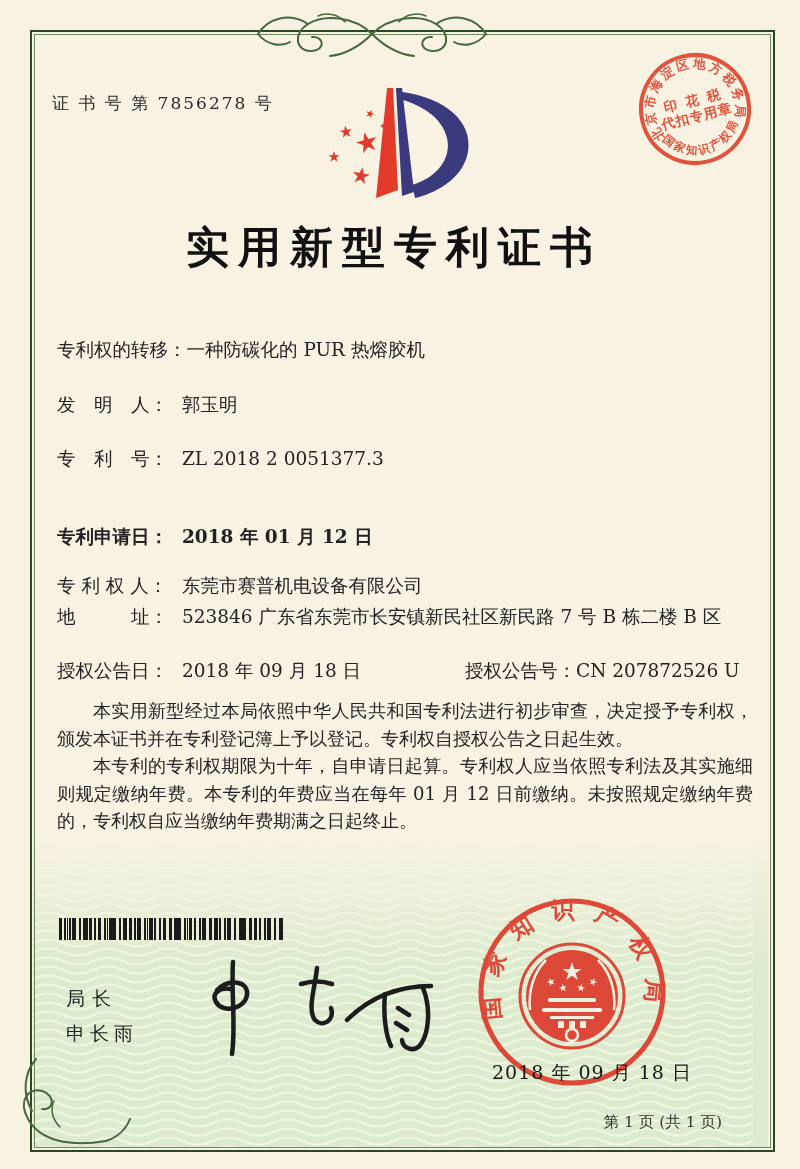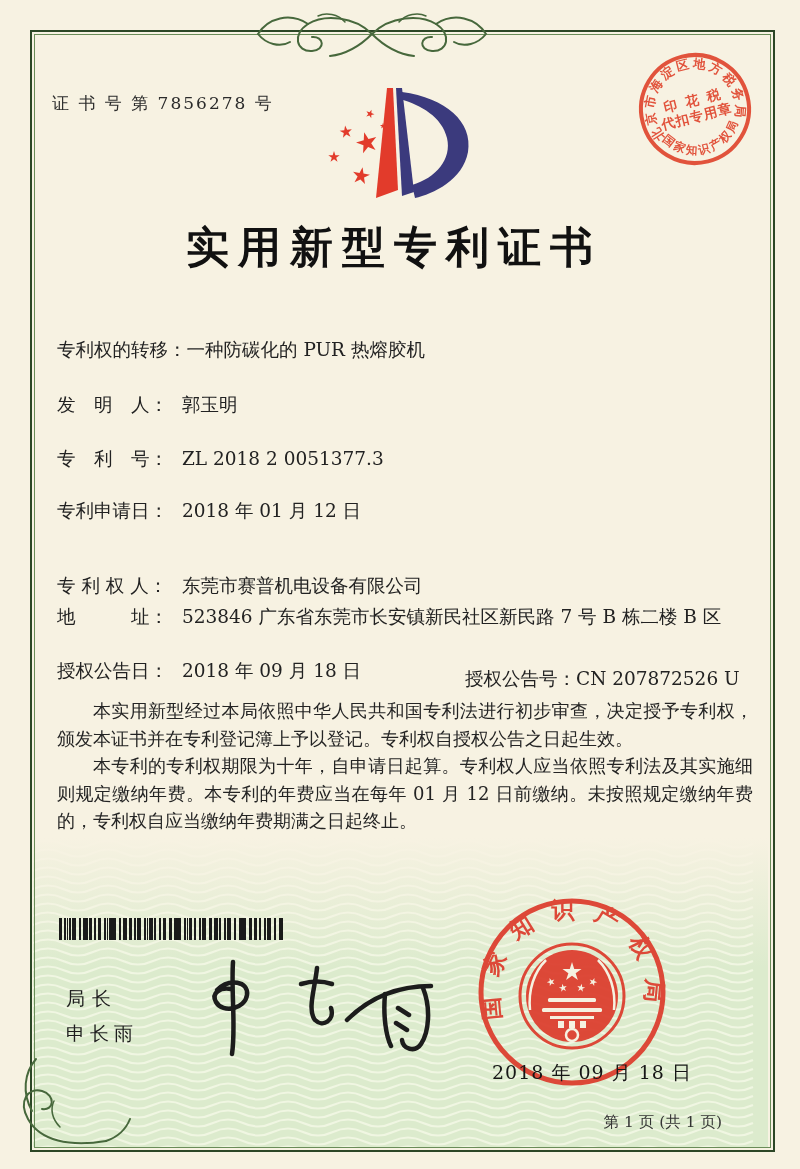--- a/index.html
+++ b/index.html
@@ -18,23 +18,23 @@
       background:linear-gradient(#f7f2e2 0%,rgba(247,242,226,0) 100%);}
 
   
   .cert-no{left:52px;top:92px;font-size:17px;letter-spacing:2px;color:#2b2b2b;z-index:2;}
   .logo{left:320px;top:86px;z-index:2;}
   .title{left:0;top:219px;width:788px;text-align:center;font-size:43px;font-weight:bold;
          letter-spacing:9px;color:#111;z-index:2;}
   .frow{position:absolute;left:57px;width:700px;line-height:26px;font-size:18.5px;z-index:2;}
   .flabel{display:inline-block;min-width:125px;vertical-align:top;}
   .fvalue{display:inline-block;vertical-align:top;max-width:565px;}
-  .r1{top:337px;} .r2{top:392px;} .r3{top:446px;} .r4{top:498px;}
+  .r1{top:337px;} .r2{top:392px;} .r3{top:446px;} .r4{top:524px;font-weight:bold;}
   .r5{top:573px;} .r6{top:604px;text-decoration:underline;} .r7{top:658px;}
-  .grant-right{position:absolute;left:408px;top:8px;}
+  .grant-right{position:absolute;left:408px;top:0;}
 
   
   .bodytext{left:57px;top:697px;width:696px;z-index:2;font-size:18px;line-height:27.5px;
             text-align:justify;color:#242424;}
   .bodytext p{margin:0;text-indent:2em;}
 
   
   .barcode{left:59px;top:918px;width:224px;height:22px;z-index:2;
     background-image:
       repeating-linear-gradient(90deg,#1a1a1a 0 2px,transparent 2px 5px),

